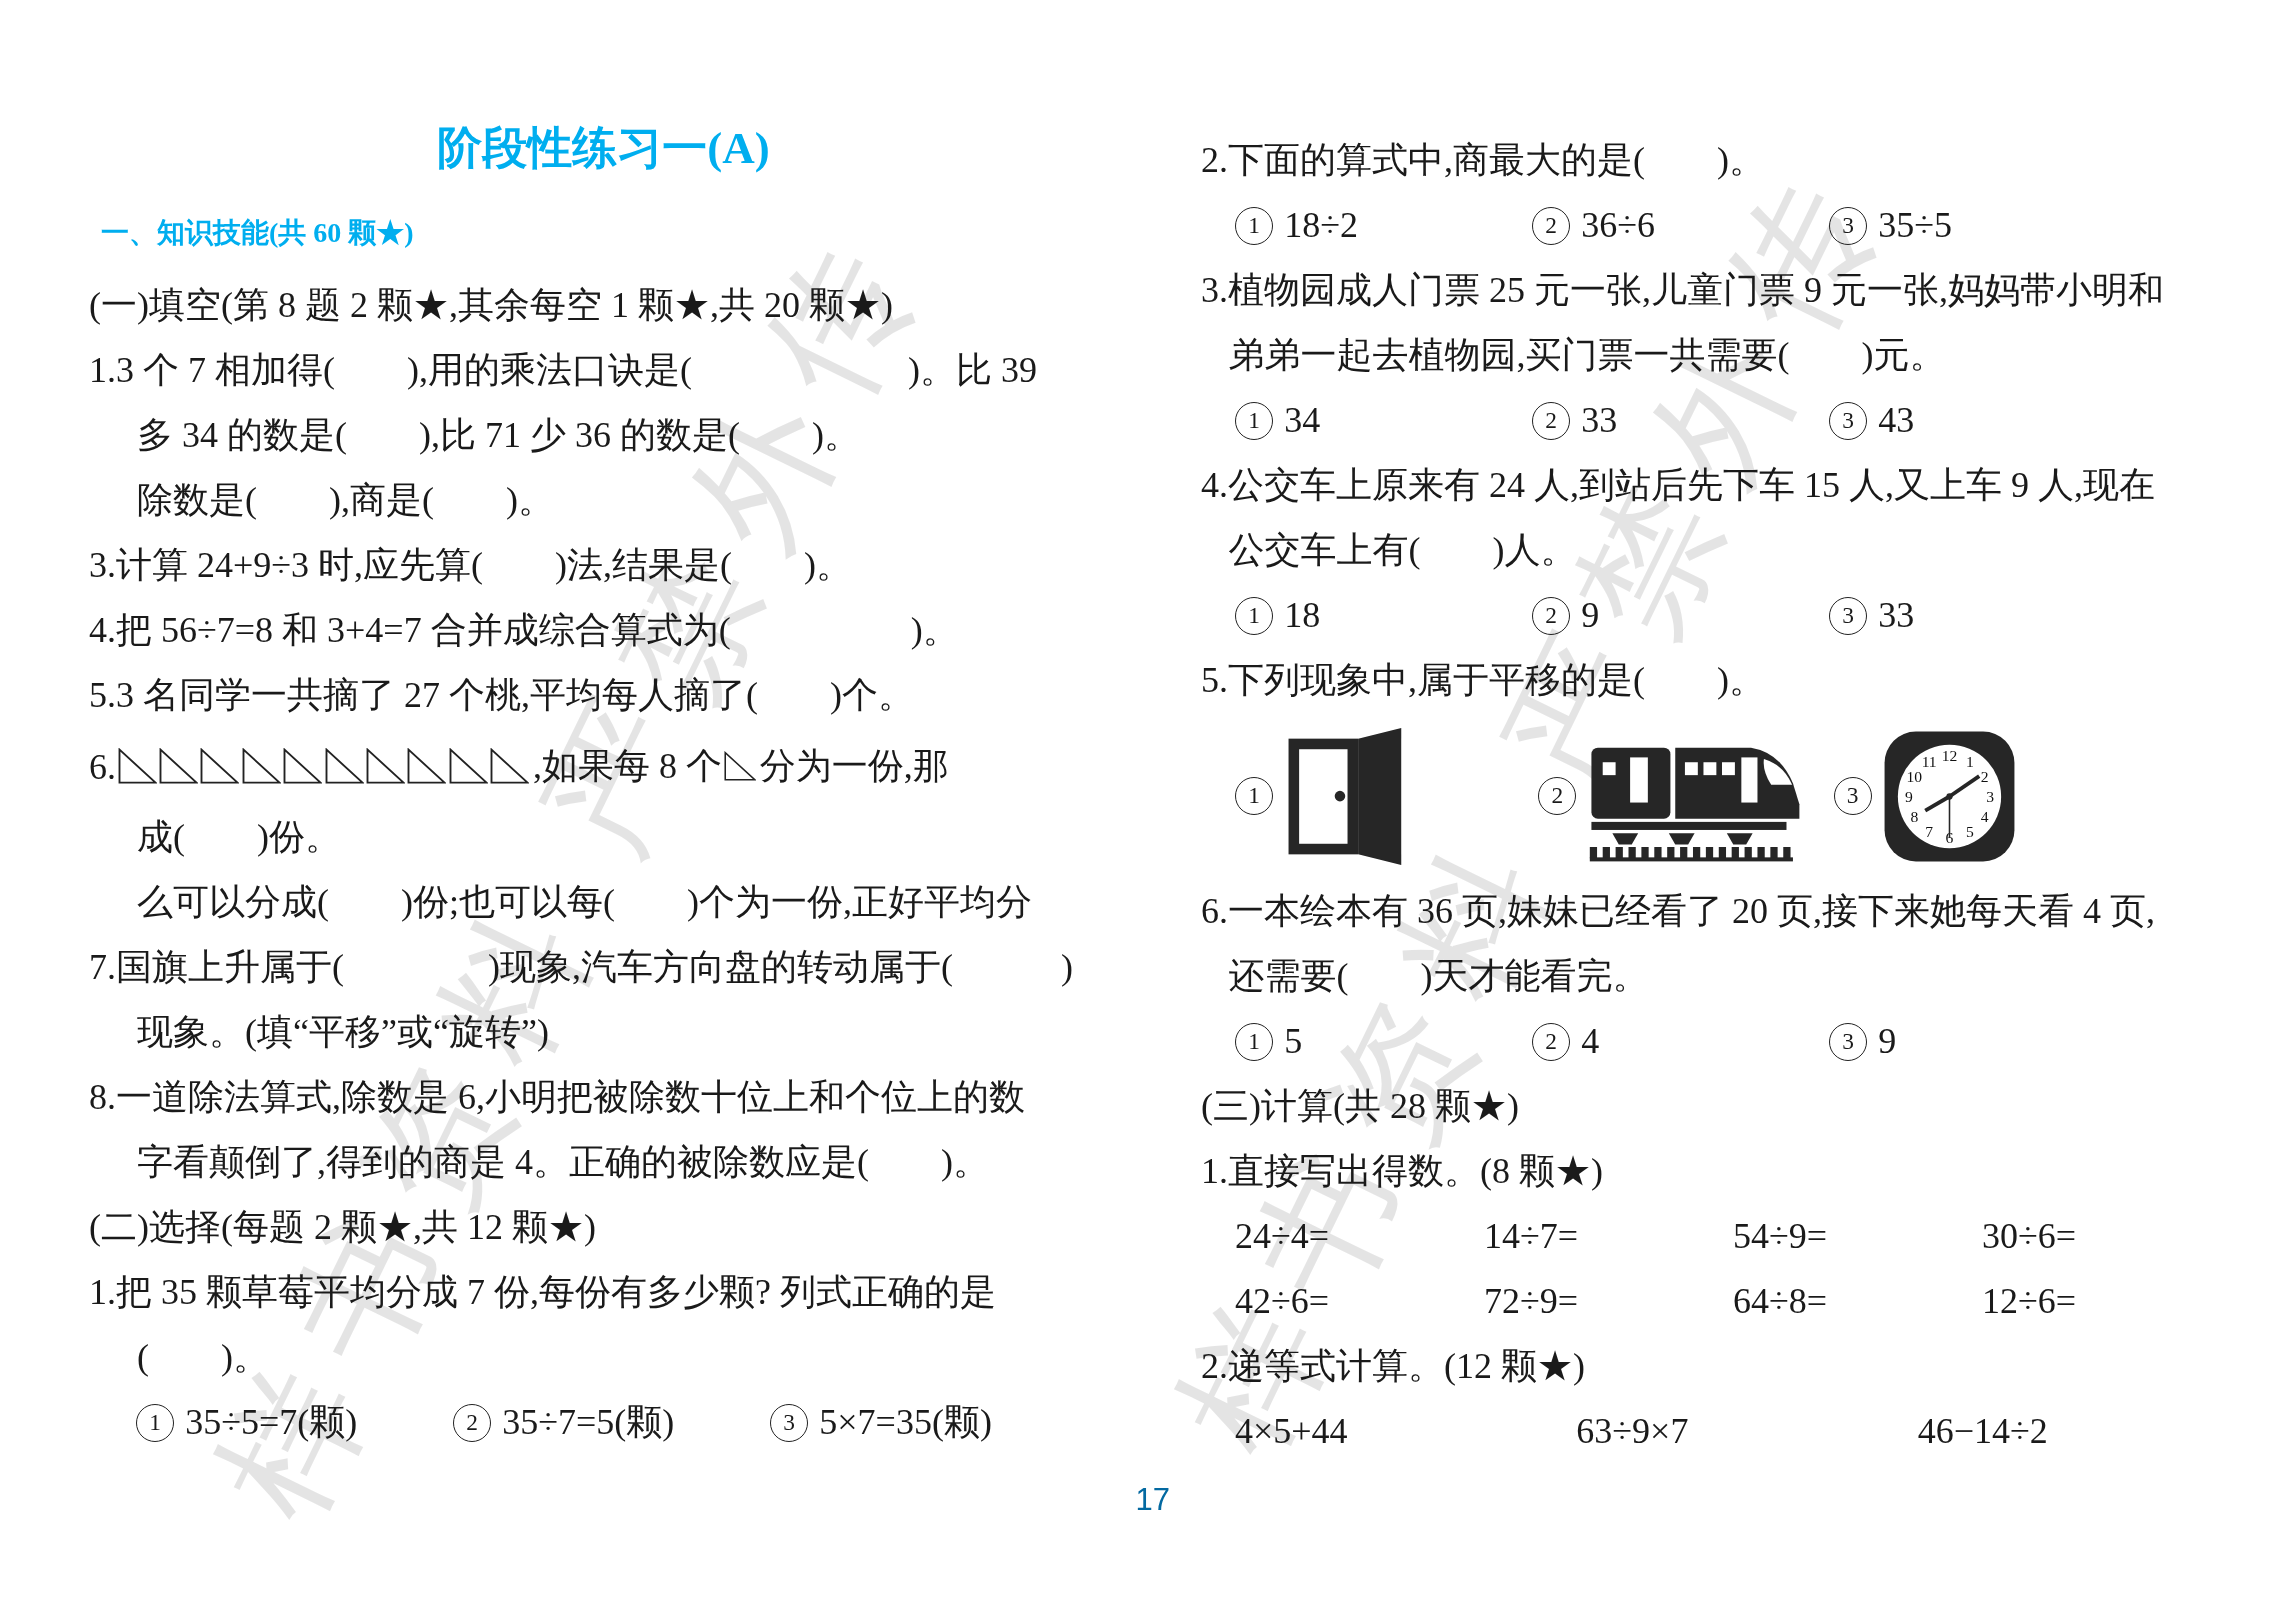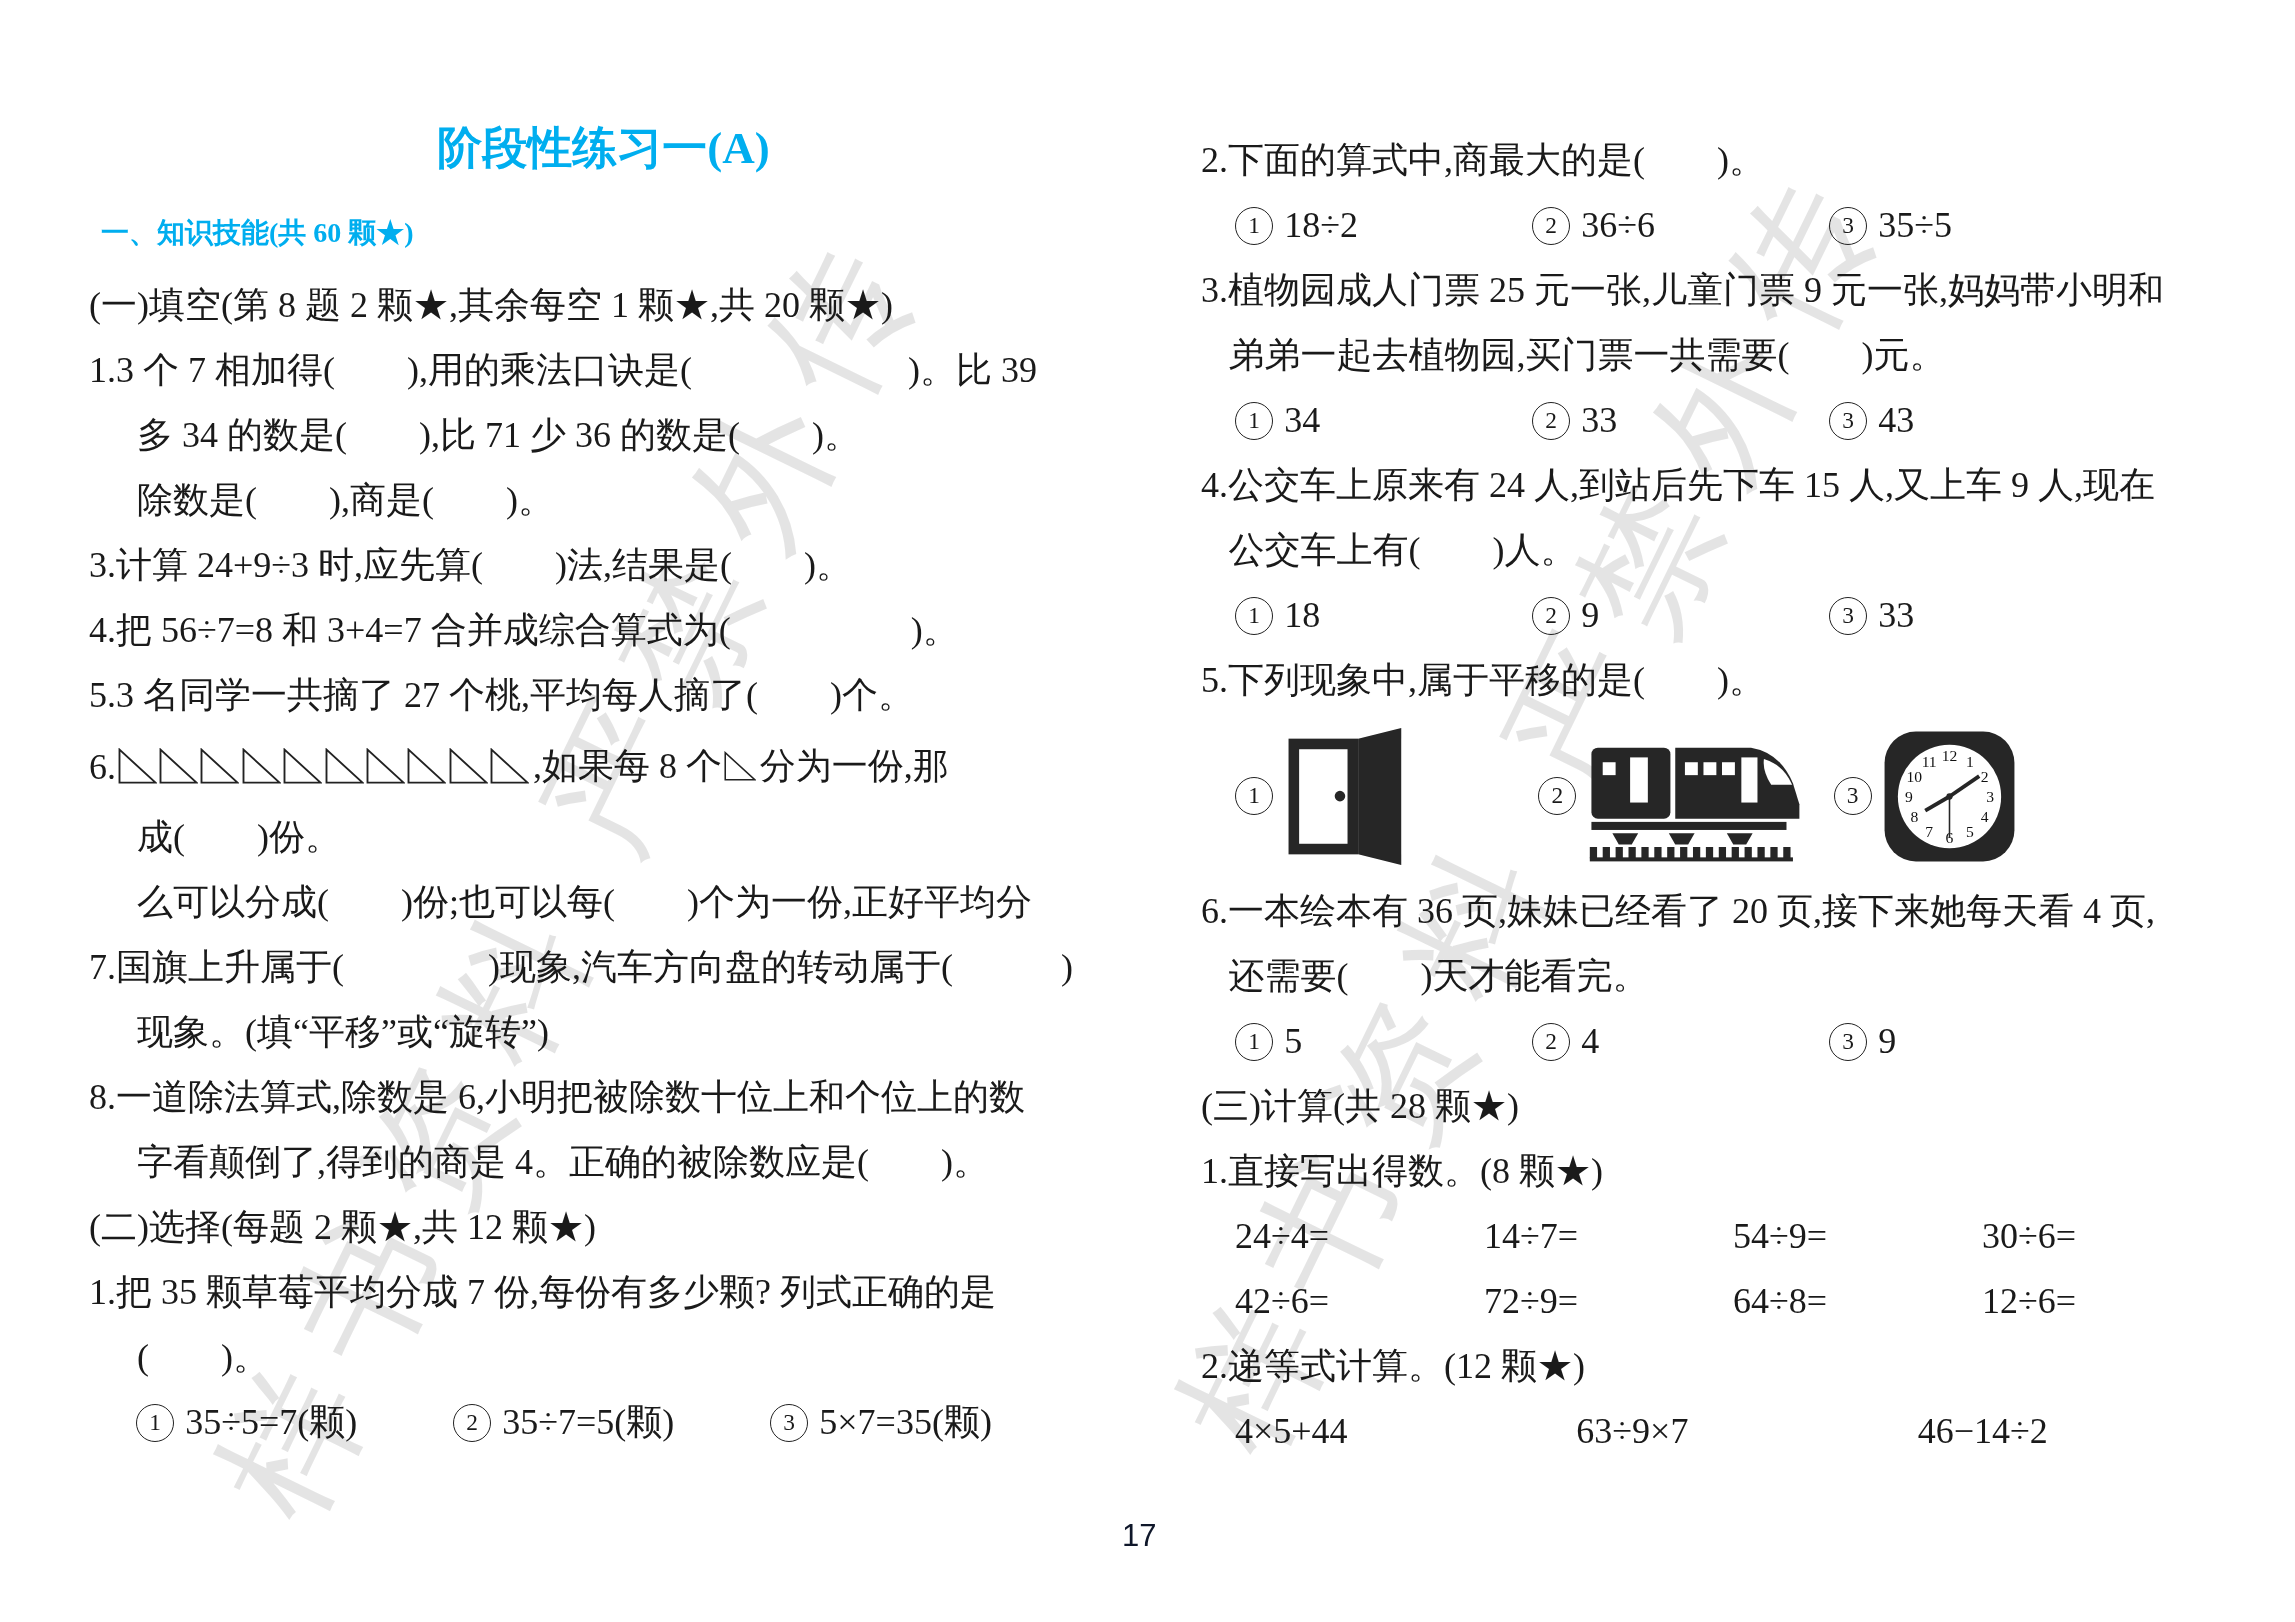--- a/index.html
+++ b/index.html
@@ -48,22 +48,22 @@
     width:36px;height:36px;border:1.6px solid #222;border-radius:50%;
     font-size:23.4px;line-height:1;margin-right:11.3px;
   }
   .calcrow{display:flex;padding-left:34px;}
   .calcrow .litem{width:249px;font-size:36px;white-space:pre;}
   .exprrow{display:flex;padding-left:34px;}
   .exprrow .litem{width:362px;font-size:36px;white-space:pre;}
   .imgrow{height:166px;display:flex;align-items:center;padding-left:34px;}
   .imggroup{display:inline-flex;align-items:center;}
   #page-number{
-    position:absolute;left:1122px;top:1518px;width:48px;text-align:left;
-    font-family:"Liberation Sans","DejaVu Sans",sans-serif;font-size:31px;color:#0f172a;z-index:1;
+    position:absolute;left:1122px;top:1482px;width:48px;text-align:right;
+    font-family:"Liberation Sans","DejaVu Sans",sans-serif;font-size:31px;color:#0369a1;z-index:1;
   }
   svg{display:block;}
 </style>
 </head>
 <body>
 
 <div class="wm" style="left:573px;top:872px;">样书资料 严禁外传</div>
 <div class="wm" style="left:1534px;top:807px;">样书资料 严禁外传</div>
 
 <div id="page-title">阶段性练习一(A)</div>

